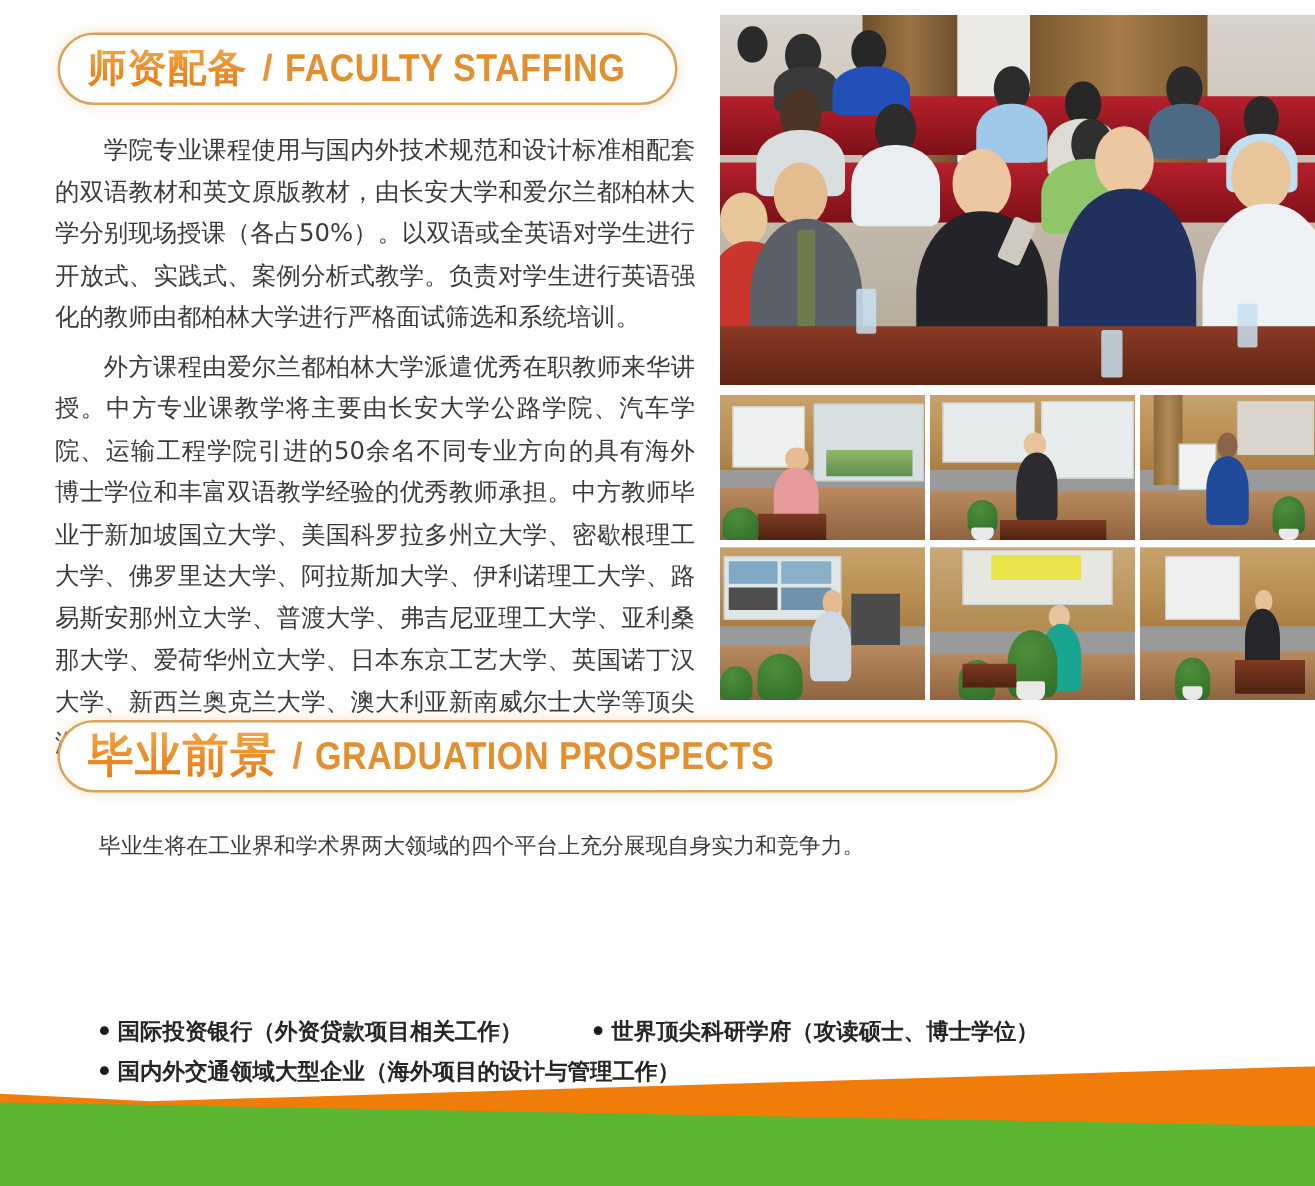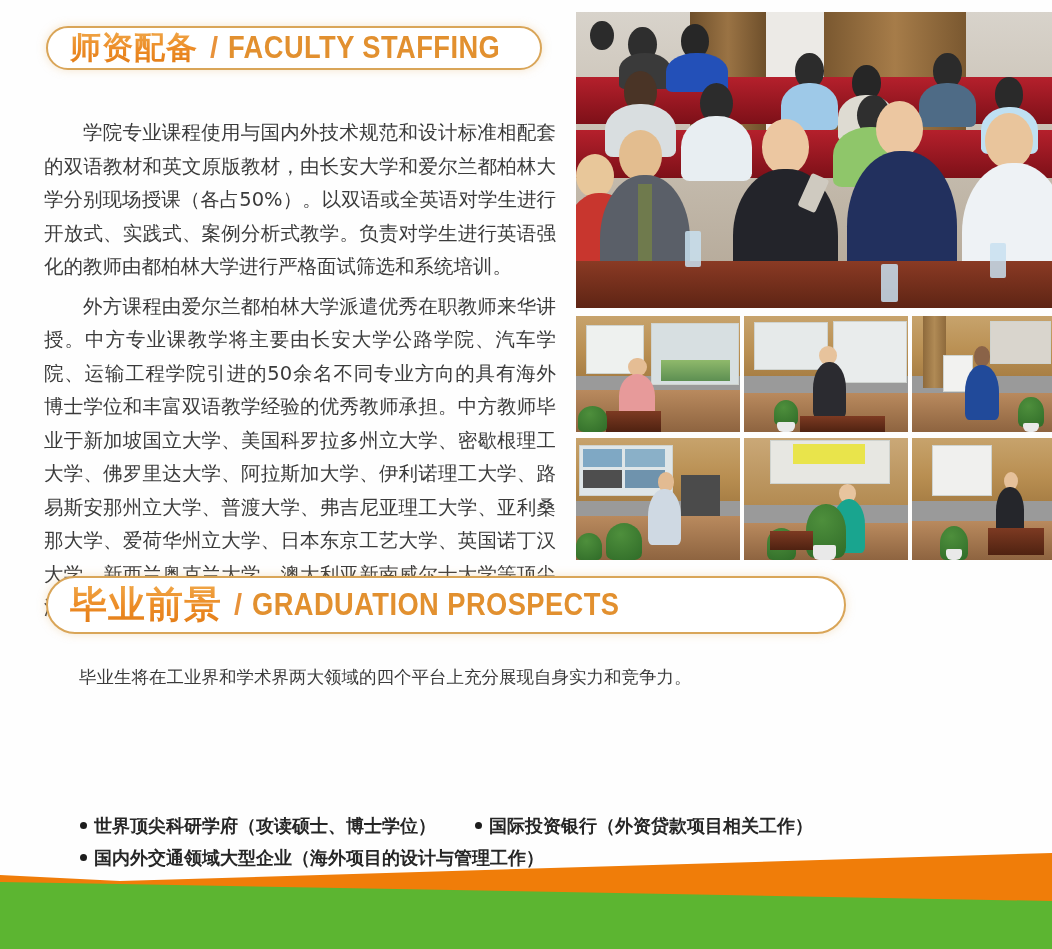--- a/index.html
+++ b/index.html
@@ -54,35 +54,35 @@
   .pill-en {
     font-family: "Liberation Sans", sans-serif;
     font-weight: bold;
     color: #e2902f;
     letter-spacing: 0.5px;
     white-space: nowrap;
     transform: scaleX(0.88);
     transform-origin: left center;
   }
 
-  #pill-faculty { left: 46px; top: 26px; width: 496px; height: 44px; }
+  #pill-faculty { left: 46px; top: 26px; width: 496px; height: 58px; }
   #pill-faculty .pill-cn { font-size: 31px; }
   #pill-faculty .pill-slash { font-size: 29px; }
   #pill-faculty .pill-en  { font-size: 31px; }
 
   #pill-graduation { left: 46px; top: 576px; width: 800px; height: 58px; }
   #pill-graduation .pill-cn { font-size: 37px; text-decoration: underline; }
   #pill-graduation .pill-slash { font-size: 29px; }
   #pill-graduation .pill-en  { font-size: 31px; }
 
   
   .col-left {
     position: absolute;
     left: 44px;
-    top: 116px;
+    top: 103px;
     width: 512px;
   }
   .para {
     margin: 0 0 6px 0;
     font-family: "DejaVu Sans", "Liberation Sans", sans-serif;
     font-size: 19.5px;
     line-height: 33.5px;
     color: #3b3b3b;
     text-align: justify;
     text-justify: inter-ideograph;
@@ -352,25 +352,25 @@
     <span class="pill-en">GRADUATION PROSPECTS</span>
   </div>
 
   <div class="wide-block">
     <p class="lead-line">毕业生将在工业界和学术界两大领域的四个平台上充分展现自身实力和竞争力。</p>
   </div>
 
   <div class="bullets">
     <div class="bullet">
       <span class="dot"></span>
-      <span>世界顶尖科研学府（攻读硕士、博士学位）</span>
+      <span>国际投资银行（外资贷款项目相关工作）</span>
     </div>
     <div class="bullet">
       <span class="dot"></span>
-      <span>国际投资银行（外资贷款项目相关工作）</span>
+      <span>世界顶尖科研学府（攻读硕士、博士学位）</span>
     </div>
     <div class="bullet">
       <span class="dot"></span>
       <span>国内外交通领域大型企业（海外项目的设计与管理工作）</span>
     </div>
   </div>
 
   <div class="footer">
     <svg viewBox="0 0 1052 96" preserveAspectRatio="none">
       <polygon points="0,22 120,28 1052,0 1052,50 0,30" fill="#f07d09"></polygon>

